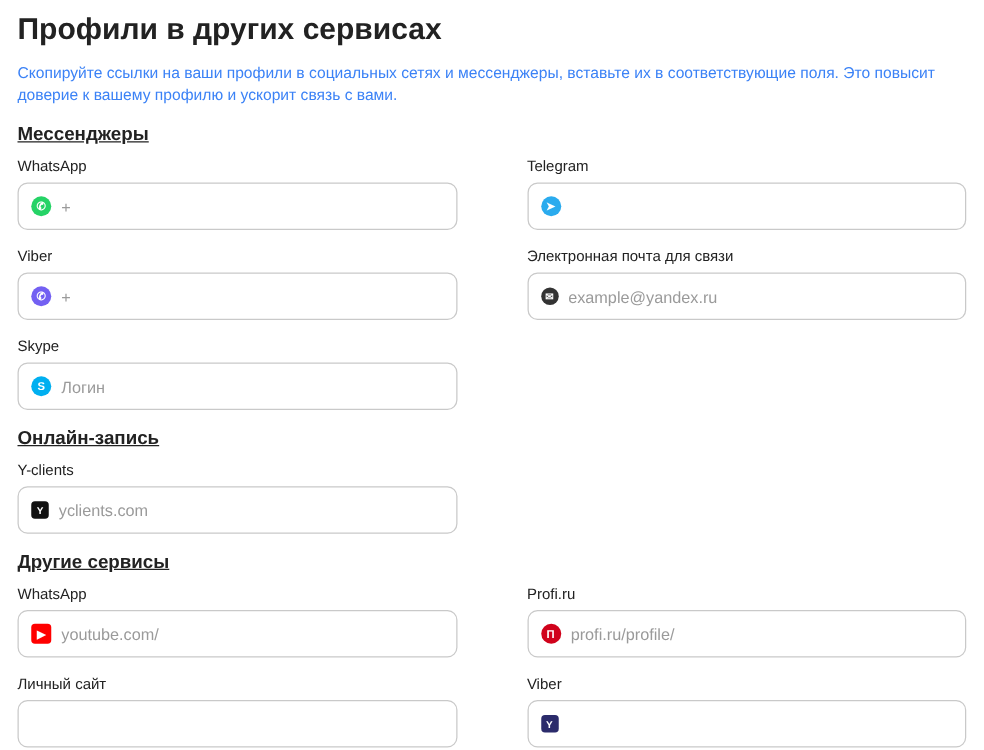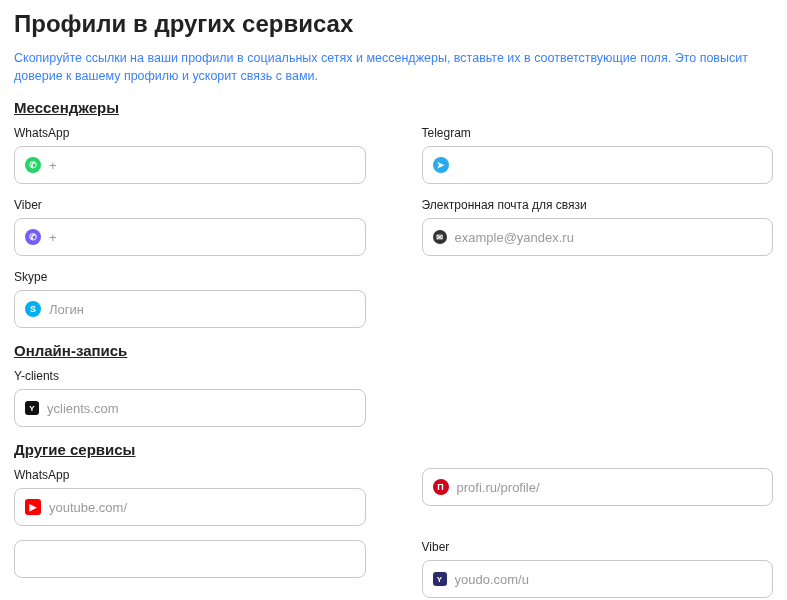--- a/index.html
+++ b/index.html
@@ -151,33 +151,34 @@
 
   <div class="field">
     <span class="field-label">WhatsApp</span>
     <div class="input-wrap">
       <span class="icon square" style="background:#FF0000">▶</span>
       <input class="input" type="text" placeholder="youtube.com/" style="">
     </div>
   </div>
 
   <div class="field">
+    <span class="field-label">Profi.ru</span>
     <div class="input-wrap">
       <span class="icon" style="background:#D0021B">П</span>
       <input class="input" type="text" placeholder="profi.ru/profile/" style="">
     </div>
   </div>
 
   <div class="field">
+    <span class="field-label">Личный сайт</span>
     <div class="input-wrap">
       <input class="input" type="text" style="">
     </div>
   </div>
 
   <div class="field">
     <span class="field-label">Viber</span>
     <div class="input-wrap">
       <span class="icon square tiny" style="background:#2B2B6B">Y</span>
-      <input class="input" type="text" placeholder="youdo.com/u" style="">
     </div>
   </div>
 
 </div>
 
 </body></html>

